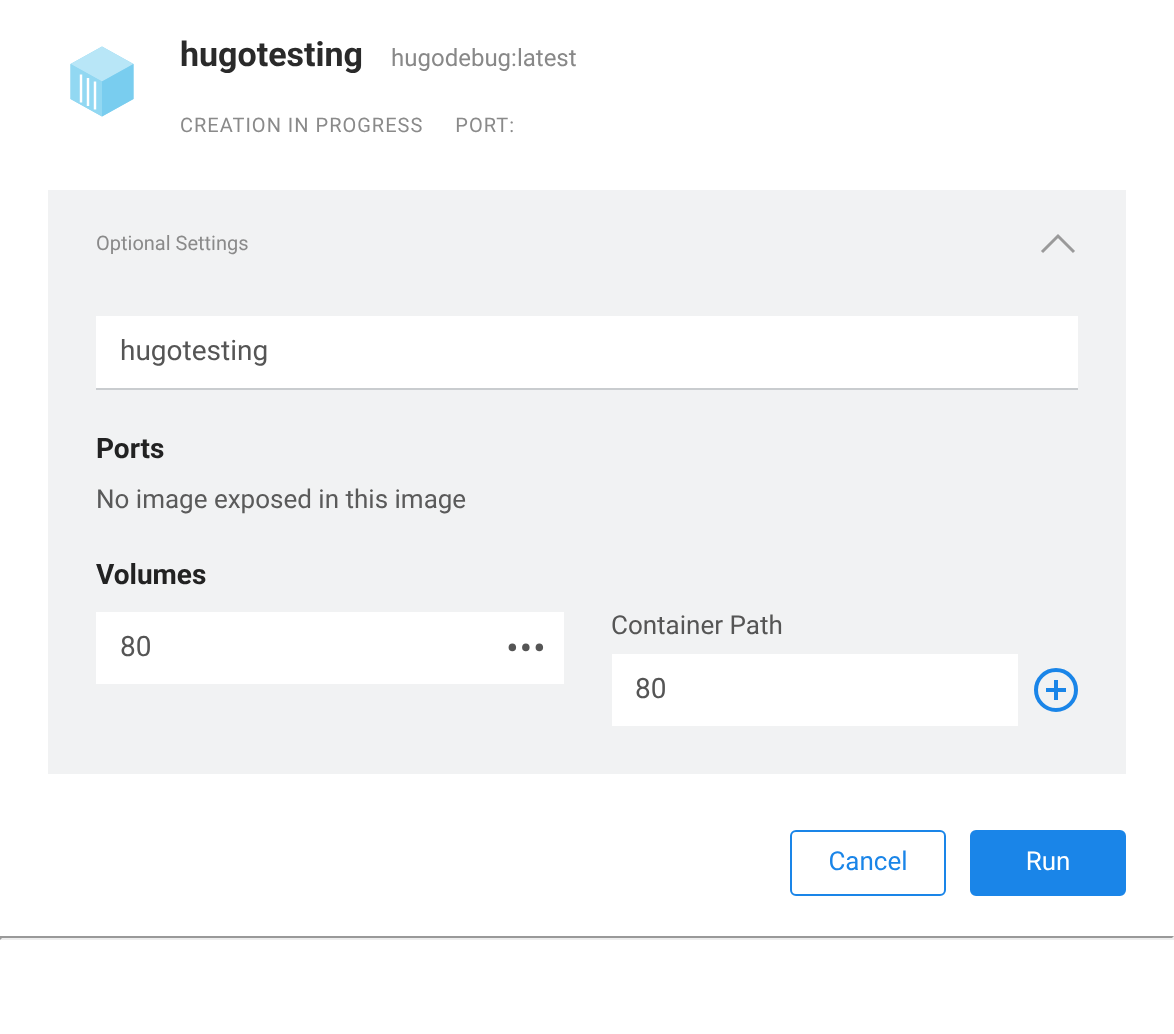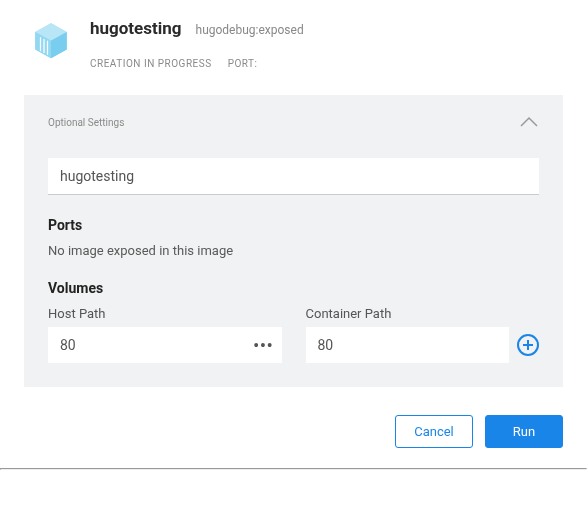--- a/index.html
+++ b/index.html
@@ -197,21 +197,21 @@
             <line x1="-12" y1="16" x2="-12" y2="32"></line>
             <line x1="-8" y1="18" x2="-8" y2="34"></line>
             <line x1="-4" y1="20" x2="-4" y2="36"></line>
           </g>
         </g>
       </svg>
     </div>
     <div class="header-info">
       <div class="header-title-row">
         <span class="header-title">hugotesting</span>
-        <span class="header-sub">hugodebug:exposed</span>
+        <span class="header-sub">hugodebug:latest</span>
       </div>
       <div class="header-meta">
         <span>CREATION IN PROGRESS</span>
         <span>PORT:</span>
       </div>
     </div>
   </div>
 
   <div class="panel">
     <div class="panel-header">
@@ -229,21 +229,20 @@
 
     <div class="section">
       <div class="section-label">Ports</div>
       <div class="muted-text">No image exposed in this image</div>
     </div>
 
     <div>
       <div class="section-label">Volumes</div>
       <div class="cols">
         <div class="col">
-          <div class="col-label">Host Path</div>
           <div class="vol-row">
             <div class="vol-input-wrap">
               <input class="vol-input" type="text" value="80" style="">
               <span class="dots">•••</span>
             </div>
           </div>
         </div>
         <div class="col">
           <div class="col-label">Container Path</div>
           <div class="vol-row">

